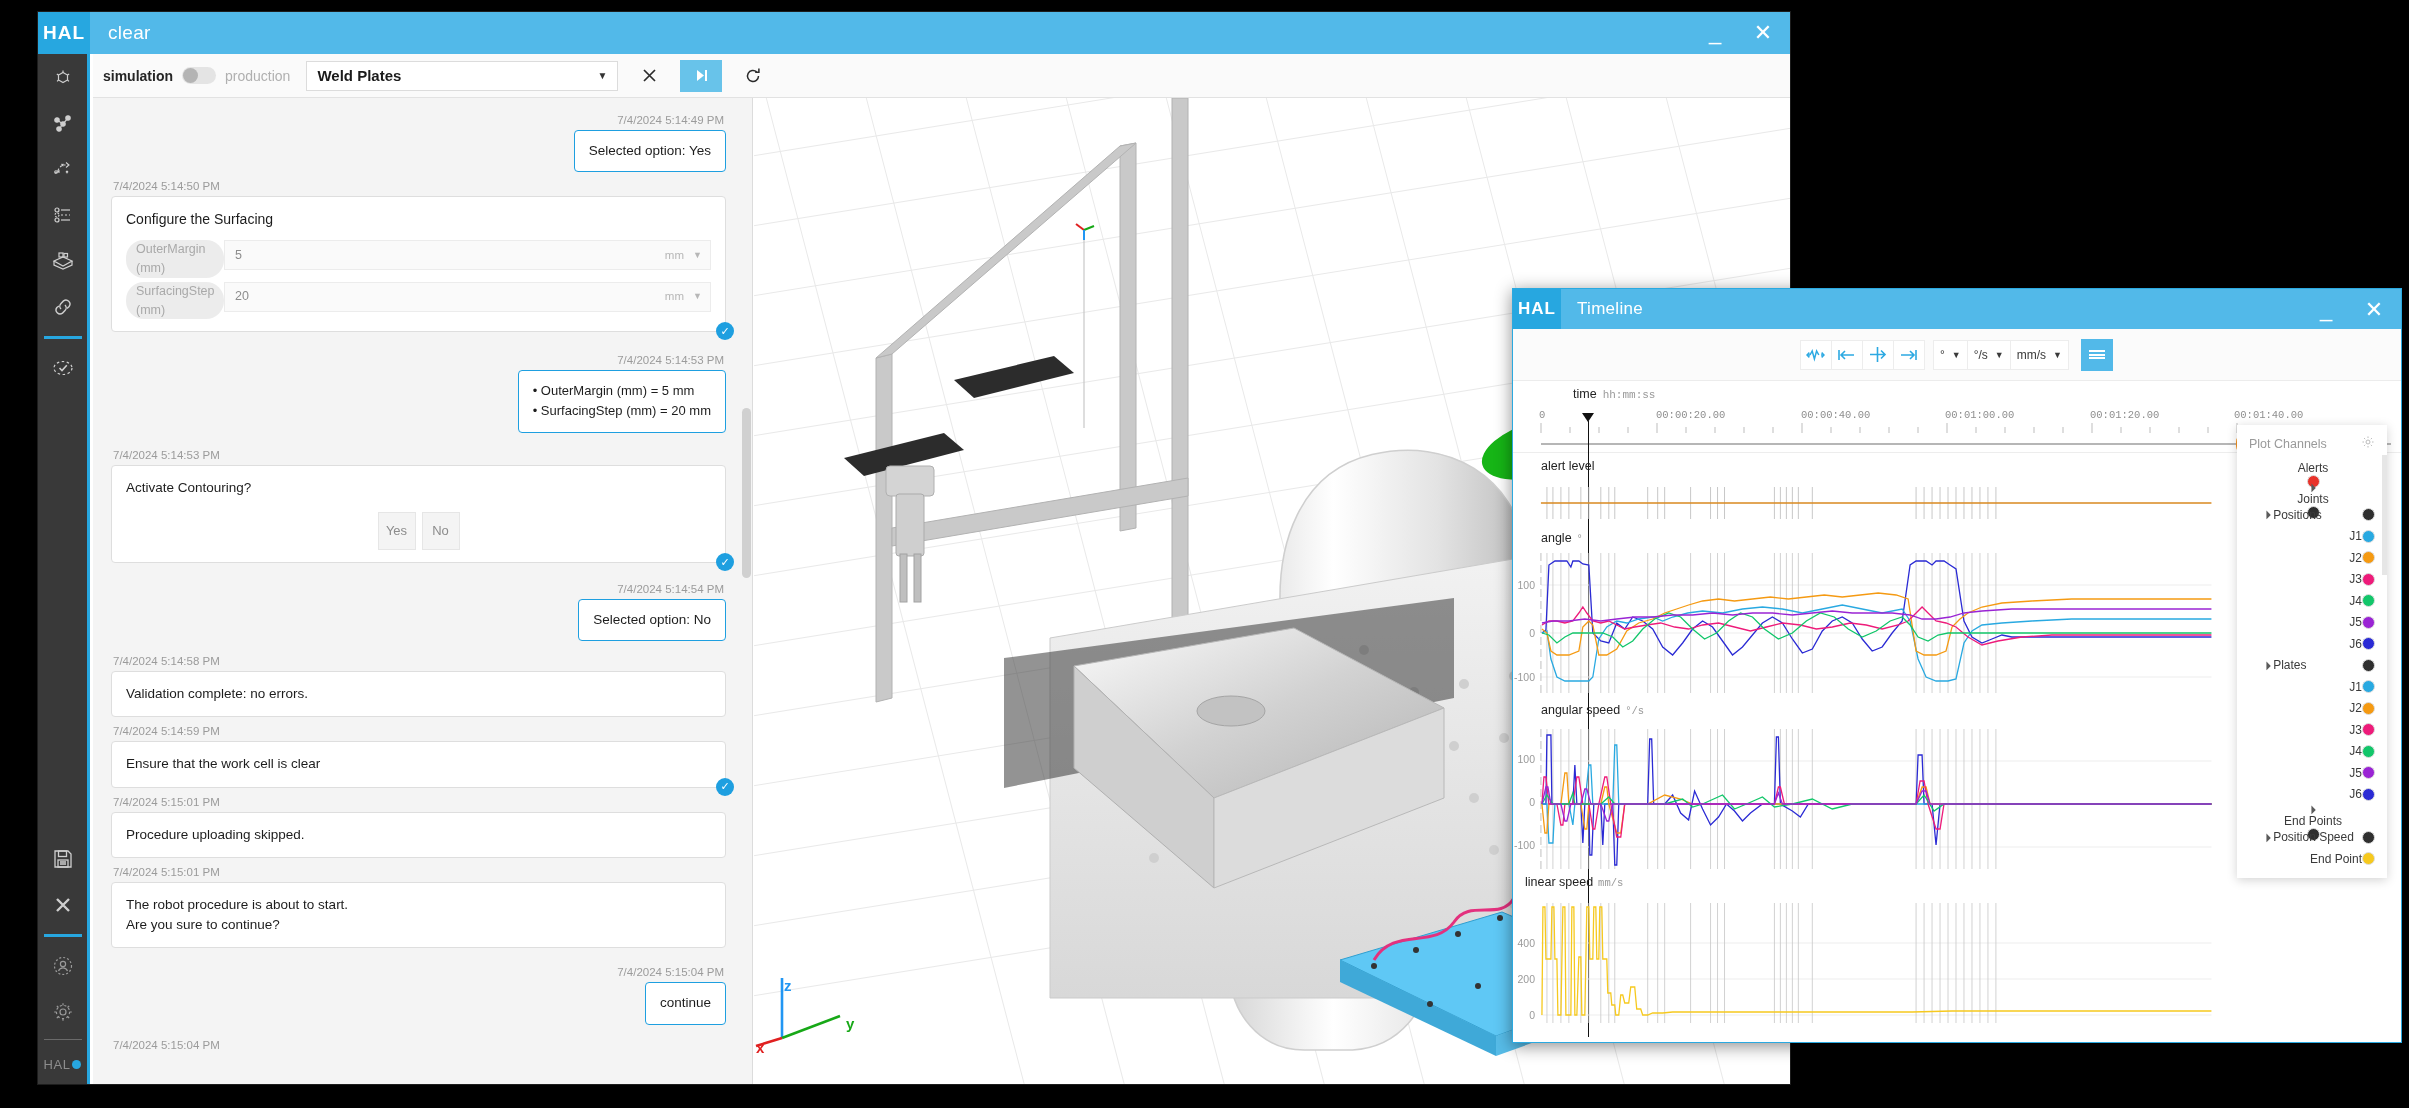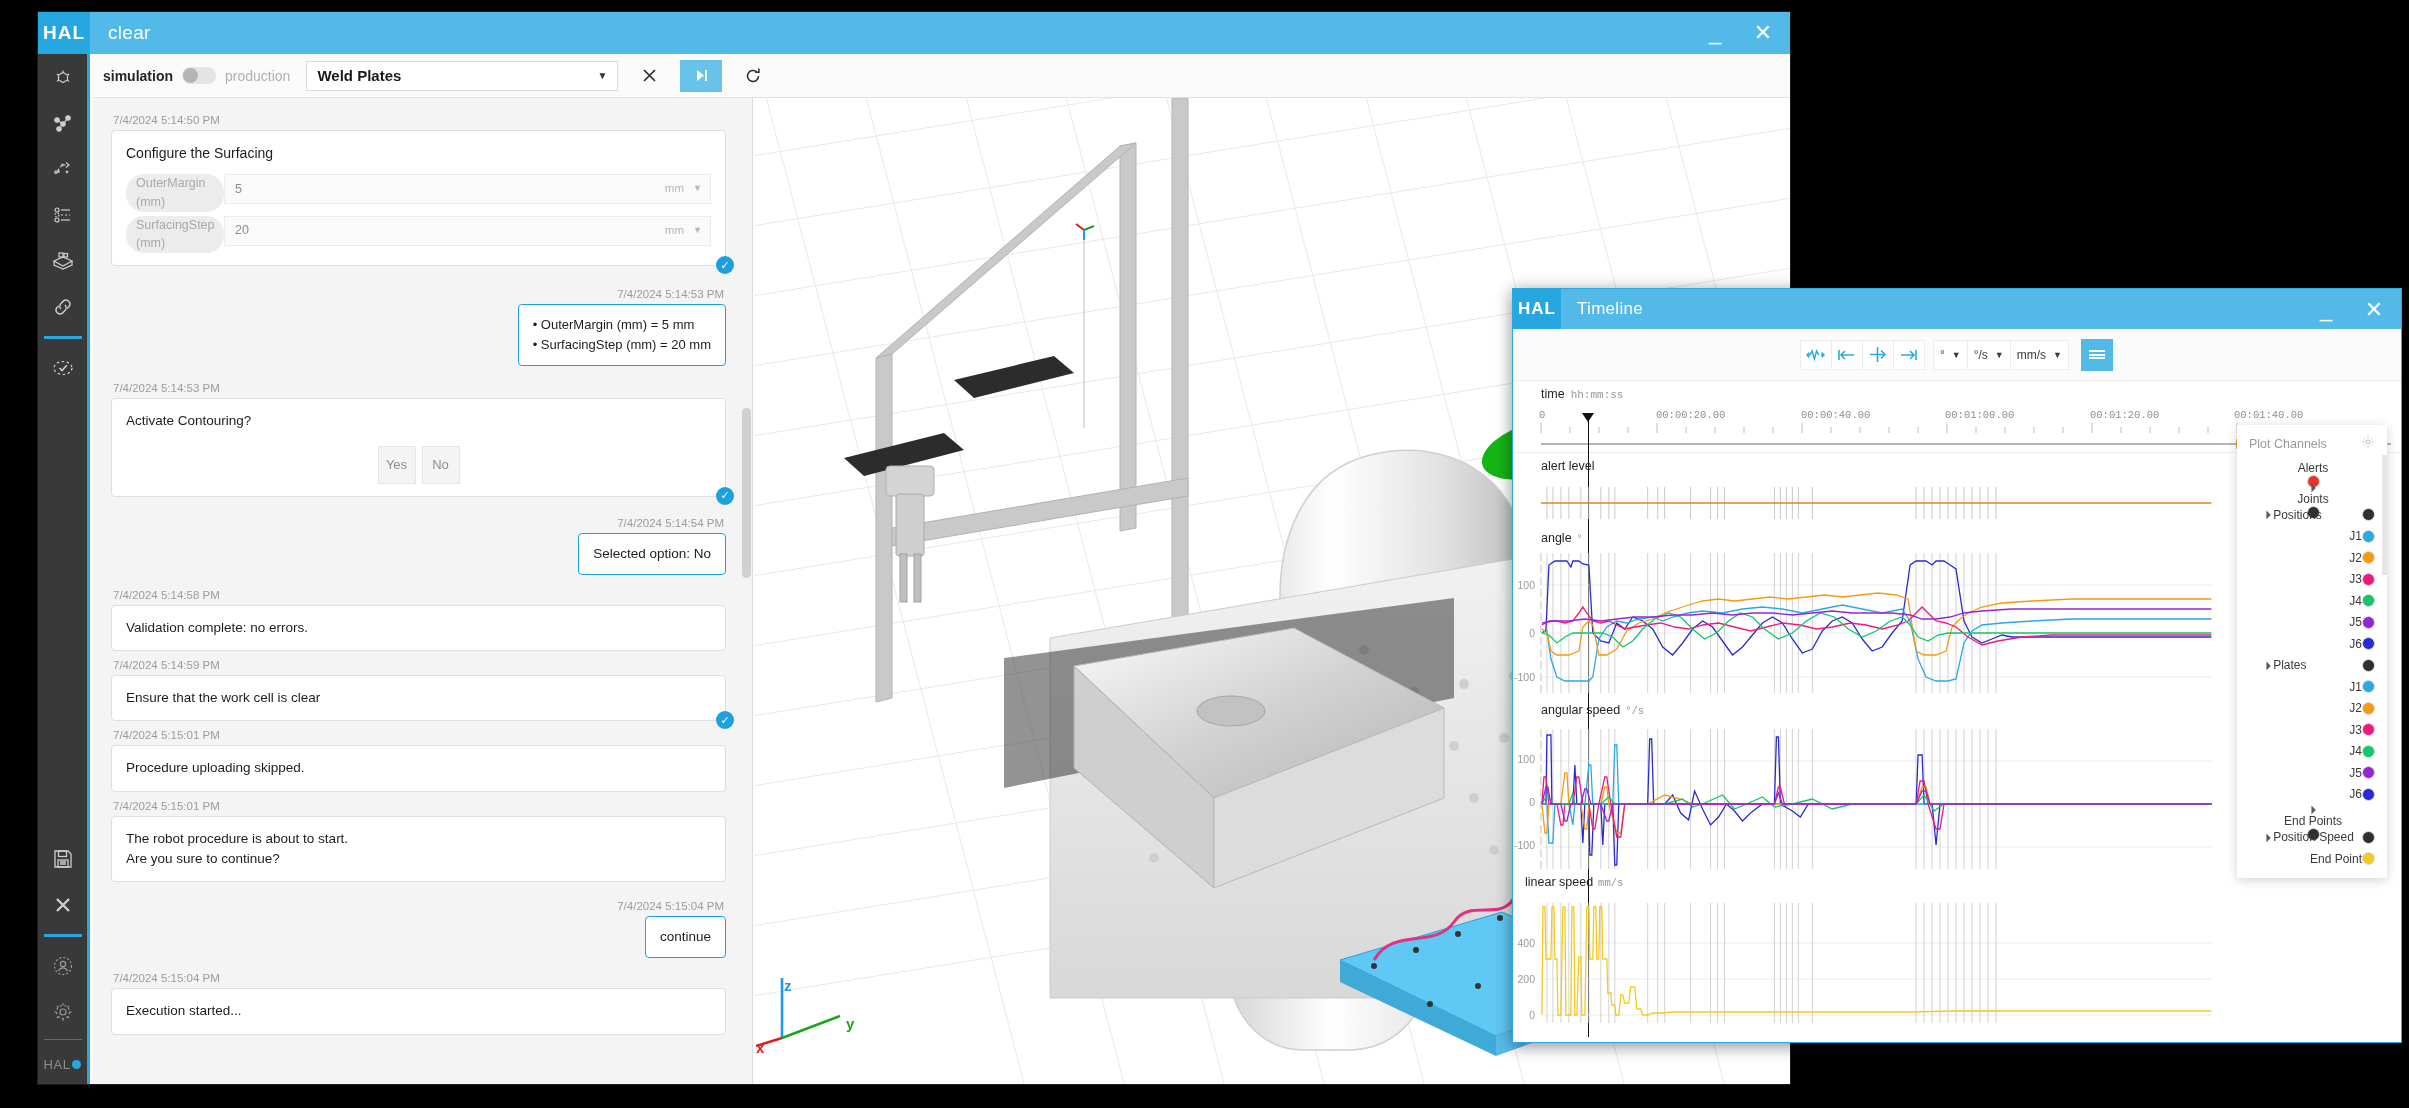--- a/index.html
+++ b/index.html
@@ -105,21 +105,21 @@
            align-items:center; justify-content:center; color:#2ca9e2; cursor:pointer; margin-left:-1px;}
   .tl-unit{ height:30px; border:1px solid #ededed; background:#fff; display:flex; align-items:center;
             padding:0 6px; margin-left:-1px; font-size:12px; color:#3a3a3a; gap:7px; cursor:pointer;}
   .tl-unit .caret{ font-size:9px; color:#3a3a3a;}
   .tl-menu{ width:32px;height:32px; background:#52b9e9; margin-left:12px; display:flex;
             align-items:center; justify-content:center; cursor:pointer;}
   .tl-menu span{ display:block; width:16px;height:2px;background:#fff; margin:1.6px 0;}
 
   #tl-body{ position:absolute; left:0; right:0; top:92px; bottom:0; overflow:hidden; background:#fff;}
   #tl-timeaxis{ position:relative; height:72px; border-bottom:1px solid #ededed;}
-  .tl-lbl{ font-size:12.5px; color:#232323; }
+  .tl-lbl{ font-size:12.5px; color:#232323;margin-left:32px; }
   .tl-lbl .u{ font-family:"Liberation Mono", monospace; font-size:11px; color:#9a9a9a; margin-left:6px;}
   .tick-lbl{ position:absolute; font-family:"Liberation Mono", monospace; font-size:10.5px; color:#8e8e8e; }
   .proc-bar{ position:absolute; left:28px; right:10px; height:2px; background:#b6b6b6;}
   .alert-pin{ position:absolute; width:18px;height:22px;border-radius:9px; background:#f6931e;
               color:#fff; font-size:13px; font-weight:700; display:flex; align-items:center;
               justify-content:center;}
   .proc-name{ position:absolute; font-size:12.5px; color:#b9b9b9;}
   .playhead{ position:absolute; width:1px; background:#111; }
   .playhead-head{ position:absolute; width:0;height:0; border-left:6px solid transparent;
                   border-right:6px solid transparent; border-top:9px solid #111;}
@@ -277,20 +277,26 @@
         <svg width="18" height="18" viewBox="0 0 18 18" stroke="#2b2b2b" stroke-width="1.5" fill="none">
           <path d="M14.5 9 a5.5 5.5 0 1 1-1.8-4.1"></path>
             <path d="M14.9 1.6 L14.9 5.3 L11.2 5.3"></path>
         </svg>
       </div>
     </div>
 
     <div id="chat">
       <div id="chat-scroll">
 
+        <div class="row-user msg-row">
+          <div style="text-align:right">
+              <span class="ts right">7/4/2024 5:14:49 PM</span>
+            </div>
+          <div class="bubble user">Selected option: Yes</div>
+        </div>
 
         <div class="msg-row" style="clear:both">
           <span class="ts">7/4/2024 5:14:50 PM</span>
           <div class="bubble">
             <div class="form-title">Configure the Surfacing</div>
             <div class="form-grid">
               <div class="form-row">
                 <div class="form-key">OuterMargin (mm)</div>
                 <div class="form-val">
                   <span>5</span>
@@ -368,21 +374,20 @@
 
         <div class="row-user msg-row" style="margin-top:10px">
           <div style="text-align:right">
               <span class="ts right">7/4/2024 5:15:04 PM</span>
             </div>
           <div class="bubble user">continue</div>
         </div>
 
         <div class="msg-row" style="clear:both; padding-top:4px">
           <span class="ts">7/4/2024 5:15:04 PM</span>
-          <div class="bubble">Execution started...</div>
         </div>
 
       </div>
       <div id="chat-track">
         <div id="chat-thumb"></div>
       </div>
     </div>
 
     <div id="viewport">
       <svg id="vp-svg" viewBox="0 0 1036 986" preserveAspectRatio="none">

